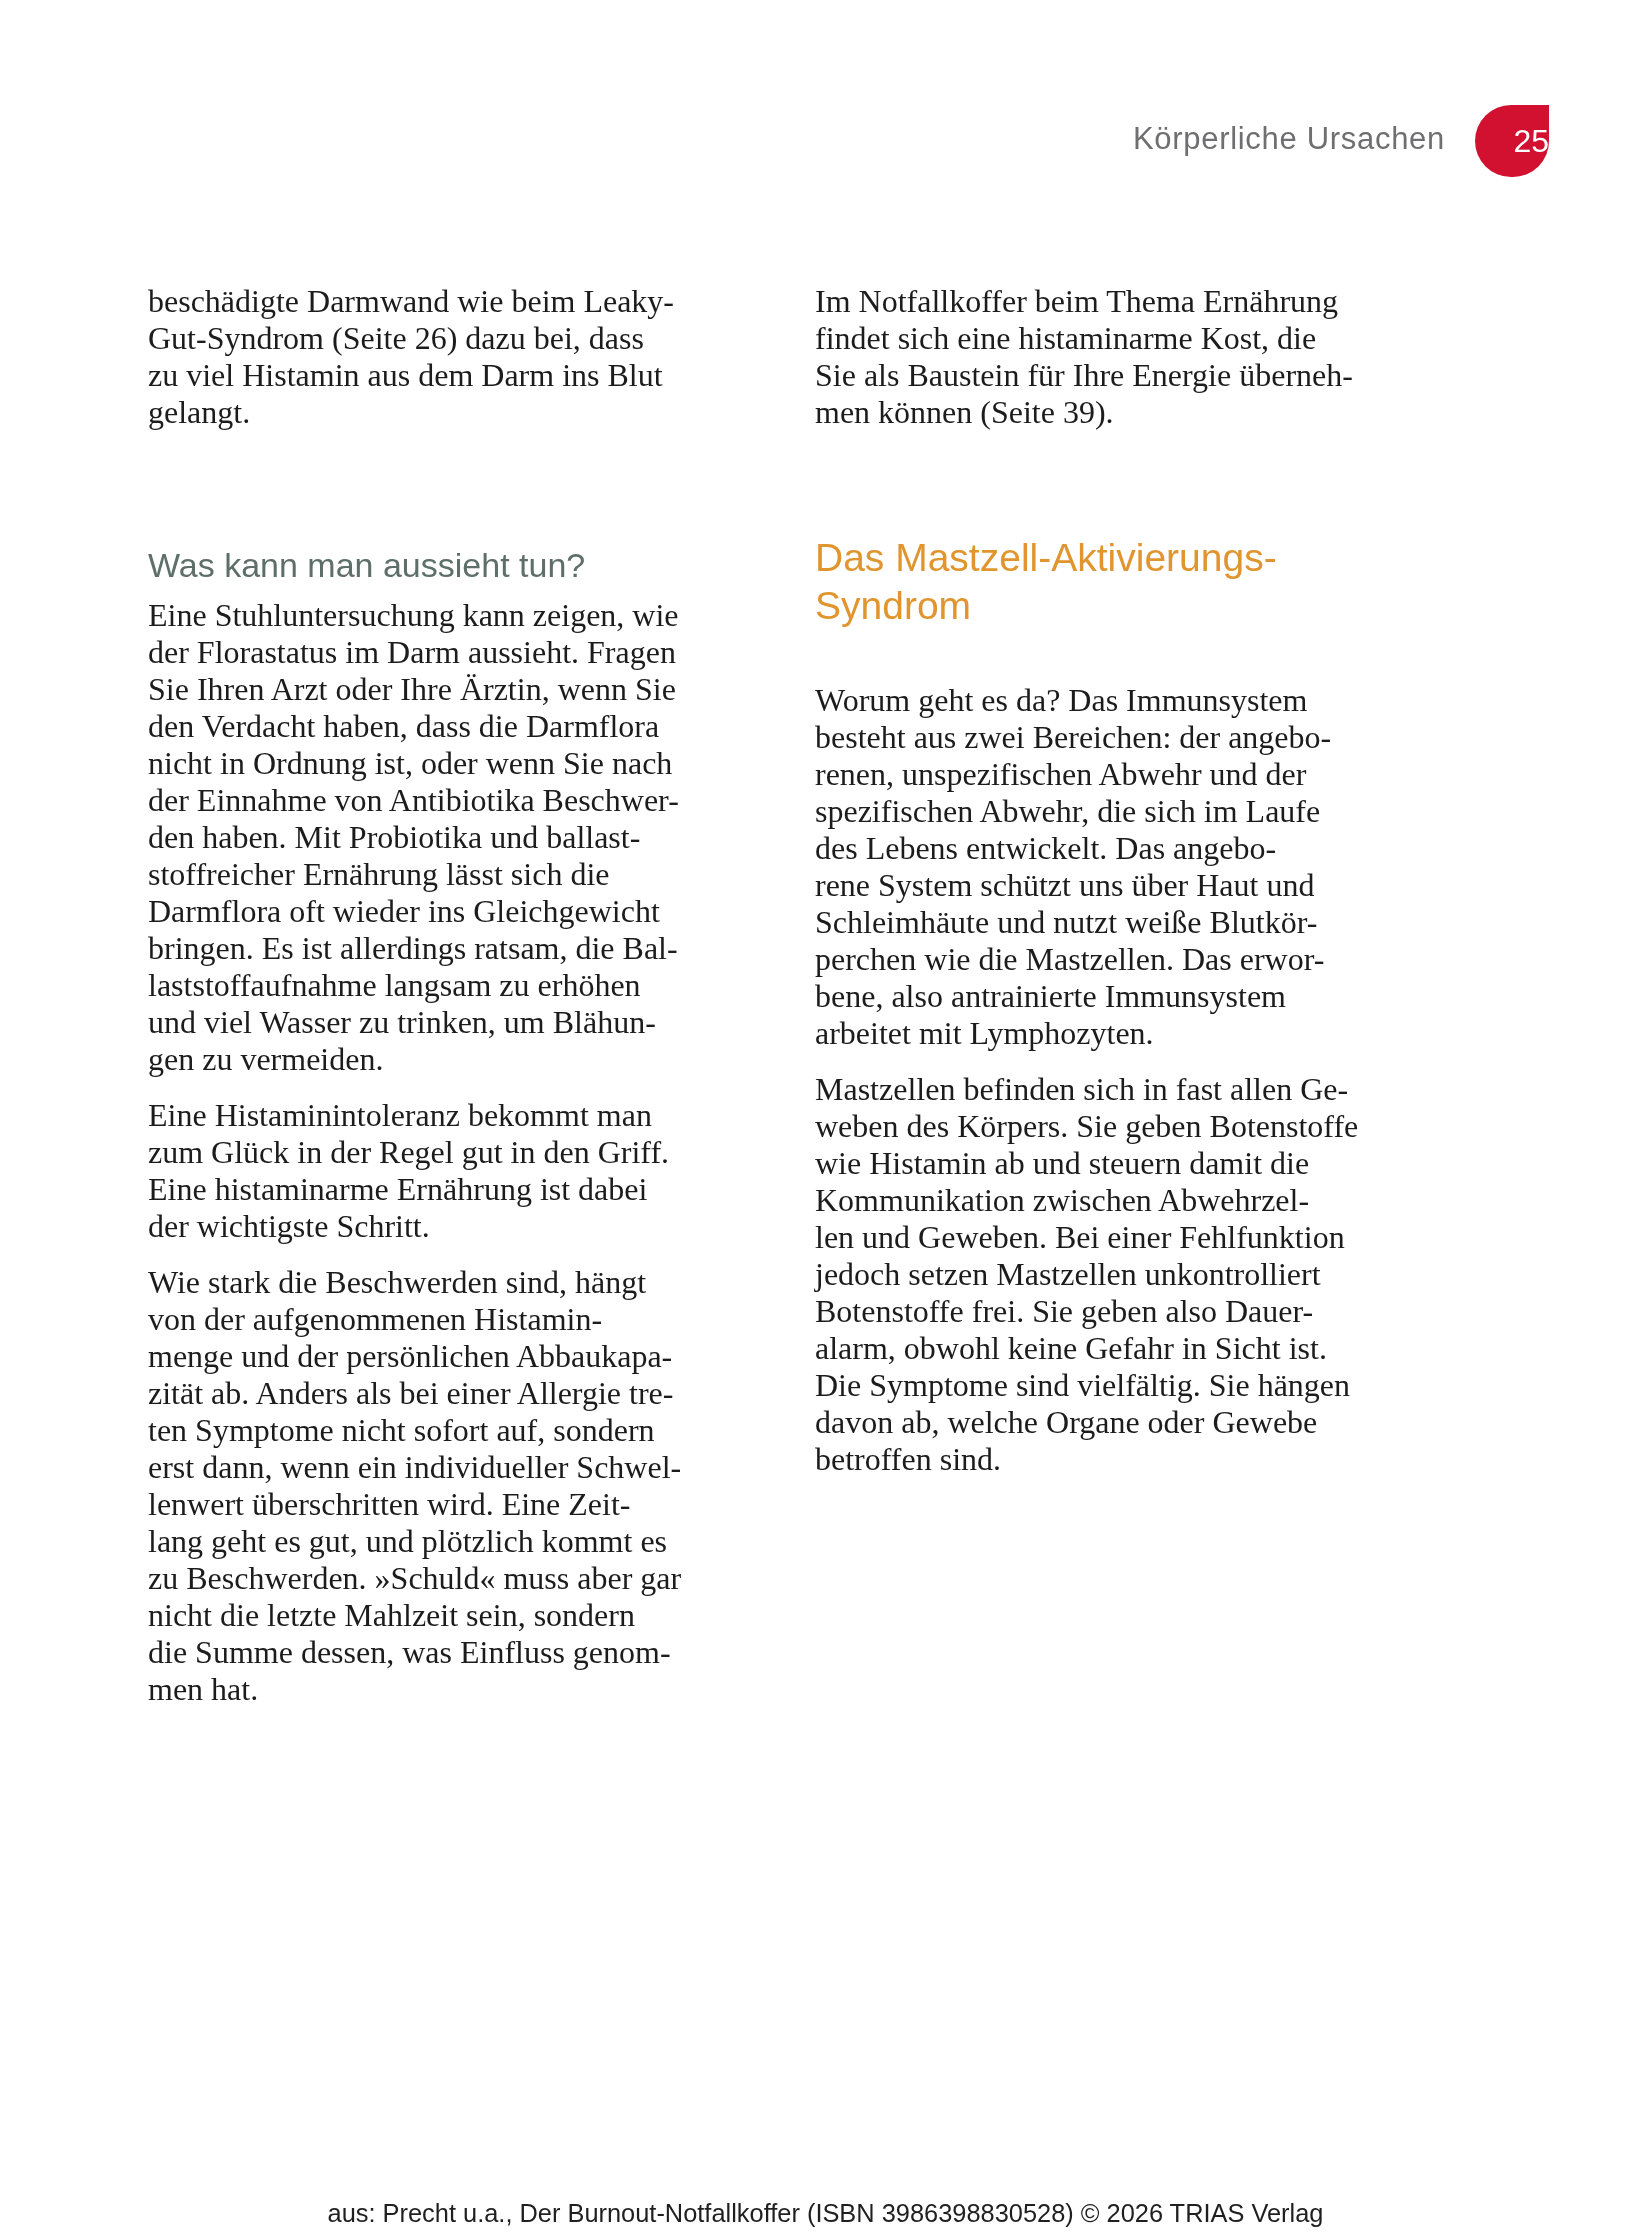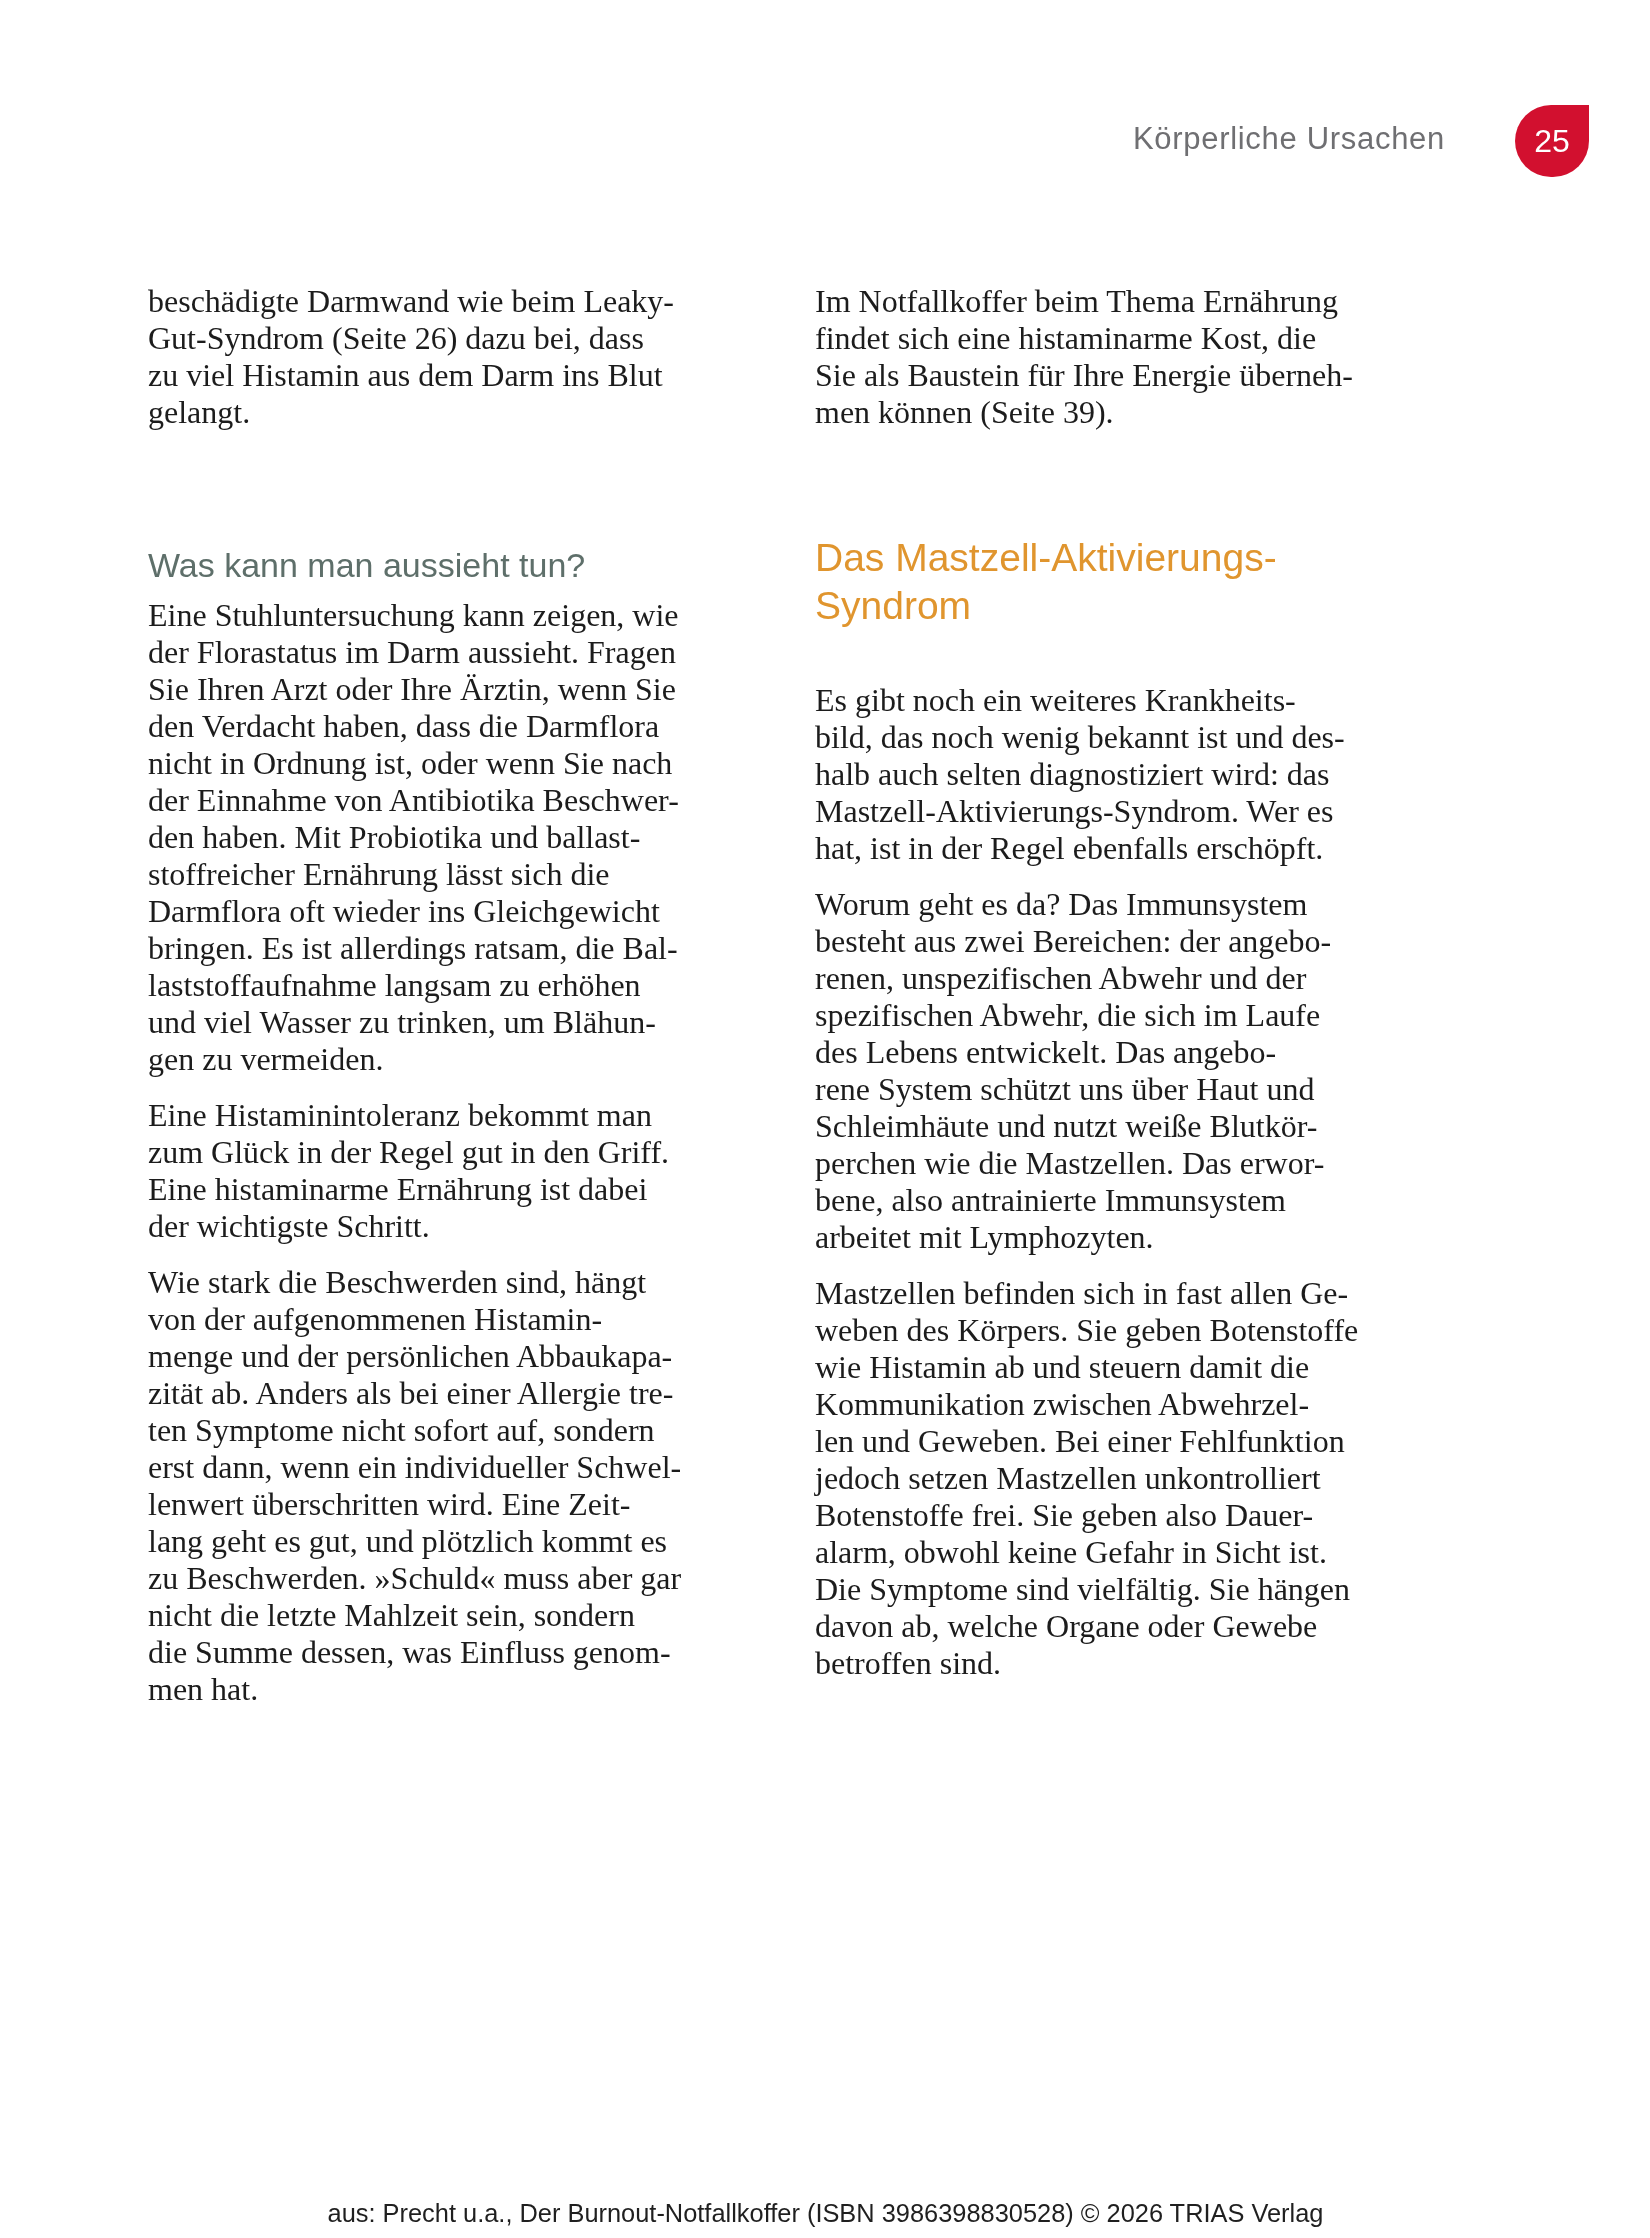--- a/index.html
+++ b/index.html
@@ -21,29 +21,29 @@
     right: 206px;
     font-family: "Liberation Sans", sans-serif;
     font-size: 31px;
     line-height: 34px;
     color: var(--header-gray, #6f6f72);
     letter-spacing: 0.7px;
     white-space: nowrap;
   }
   .page-badge {
     position: absolute;
-    left: 1515px;
+    left: 1475px;
     top: 105px;
     width: 74px;
     height: 72px;
     background: var(--badge-red, #d2102f);
     border-radius: 37px 0 37px 37px;
     display: flex;
     align-items: center;
-    justify-content: center;
+    justify-content: flex-end;
   }
   .page-badge span {
     font-family: "Liberation Sans", sans-serif;
     font-size: 32px;
     color: #ffffff;
   }
 
   
   .column {
     position: absolute;
@@ -143,25 +143,20 @@
 men hat.</p>
   </div>
 
   <div class="column column-right">
     <p class="body-para">Im Notfallkoffer beim Thema Ernährung
 findet sich eine histaminarme Kost, die
 Sie als Baustein für Ihre Energie überneh-
 men können (Seite 39).</p>
     <h1 class="chapter-heading">Das Mastzell-Aktivierungs-
 Syndrom</h1>
-    <p class="body-para">Es gibt noch ein weiteres Krankheits-
-bild, das noch wenig bekannt ist und des-
-halb auch selten diagnostiziert wird: das
-Mastzell-Aktivierungs-Syndrom. Wer es
-hat, ist in der Regel ebenfalls erschöpft.</p>
     <p class="body-para">Worum geht es da? Das Immunsystem
 besteht aus zwei Bereichen: der angebo-
 renen, unspezifischen Abwehr und der
 spezifischen Abwehr, die sich im Laufe
 des Lebens entwickelt. Das angebo-
 rene System schützt uns über Haut und
 Schleimhäute und nutzt weiße Blutkör-
 perchen wie die Mastzellen. Das erwor-
 bene, also antrainierte Immunsystem
 arbeitet mit Lymphozyten.</p>

